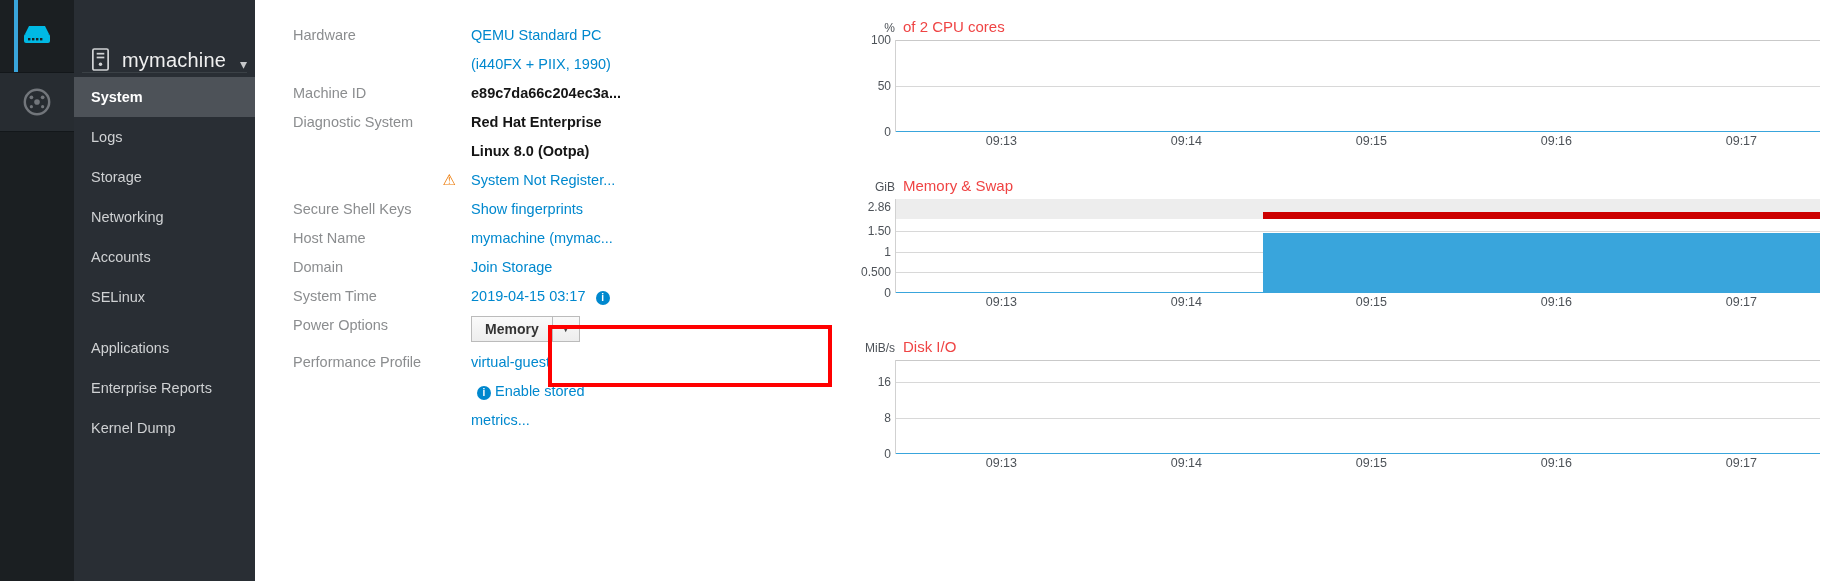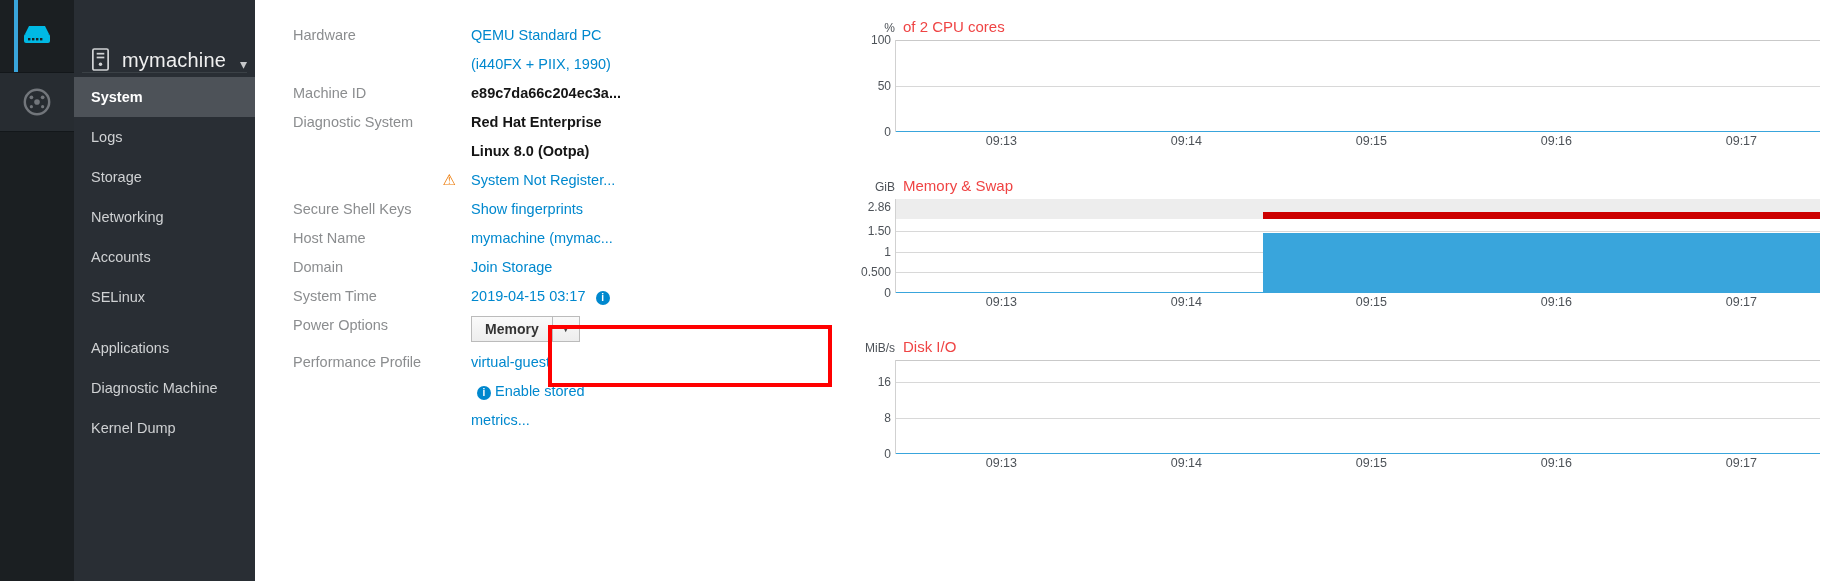--- a/index.html
+++ b/index.html
@@ -206,21 +206,21 @@
           <span>Accounts</span>
         </div>
       <div class="nav-item">
           <span>SELinux</span>
         </div>
       <div class="nav-gap"></div>
       <div class="nav-item">
           <span>Applications</span>
         </div>
       <div class="nav-item">
-          <span>Diagnostic Machine</span>
+          <span>Enterprise Reports</span>
         </div>
       <div class="nav-item">
           <span>Kernel Dump</span>
         </div>
     </div>
   </div>
 
   <div class="main">
 
     <div class="info">

